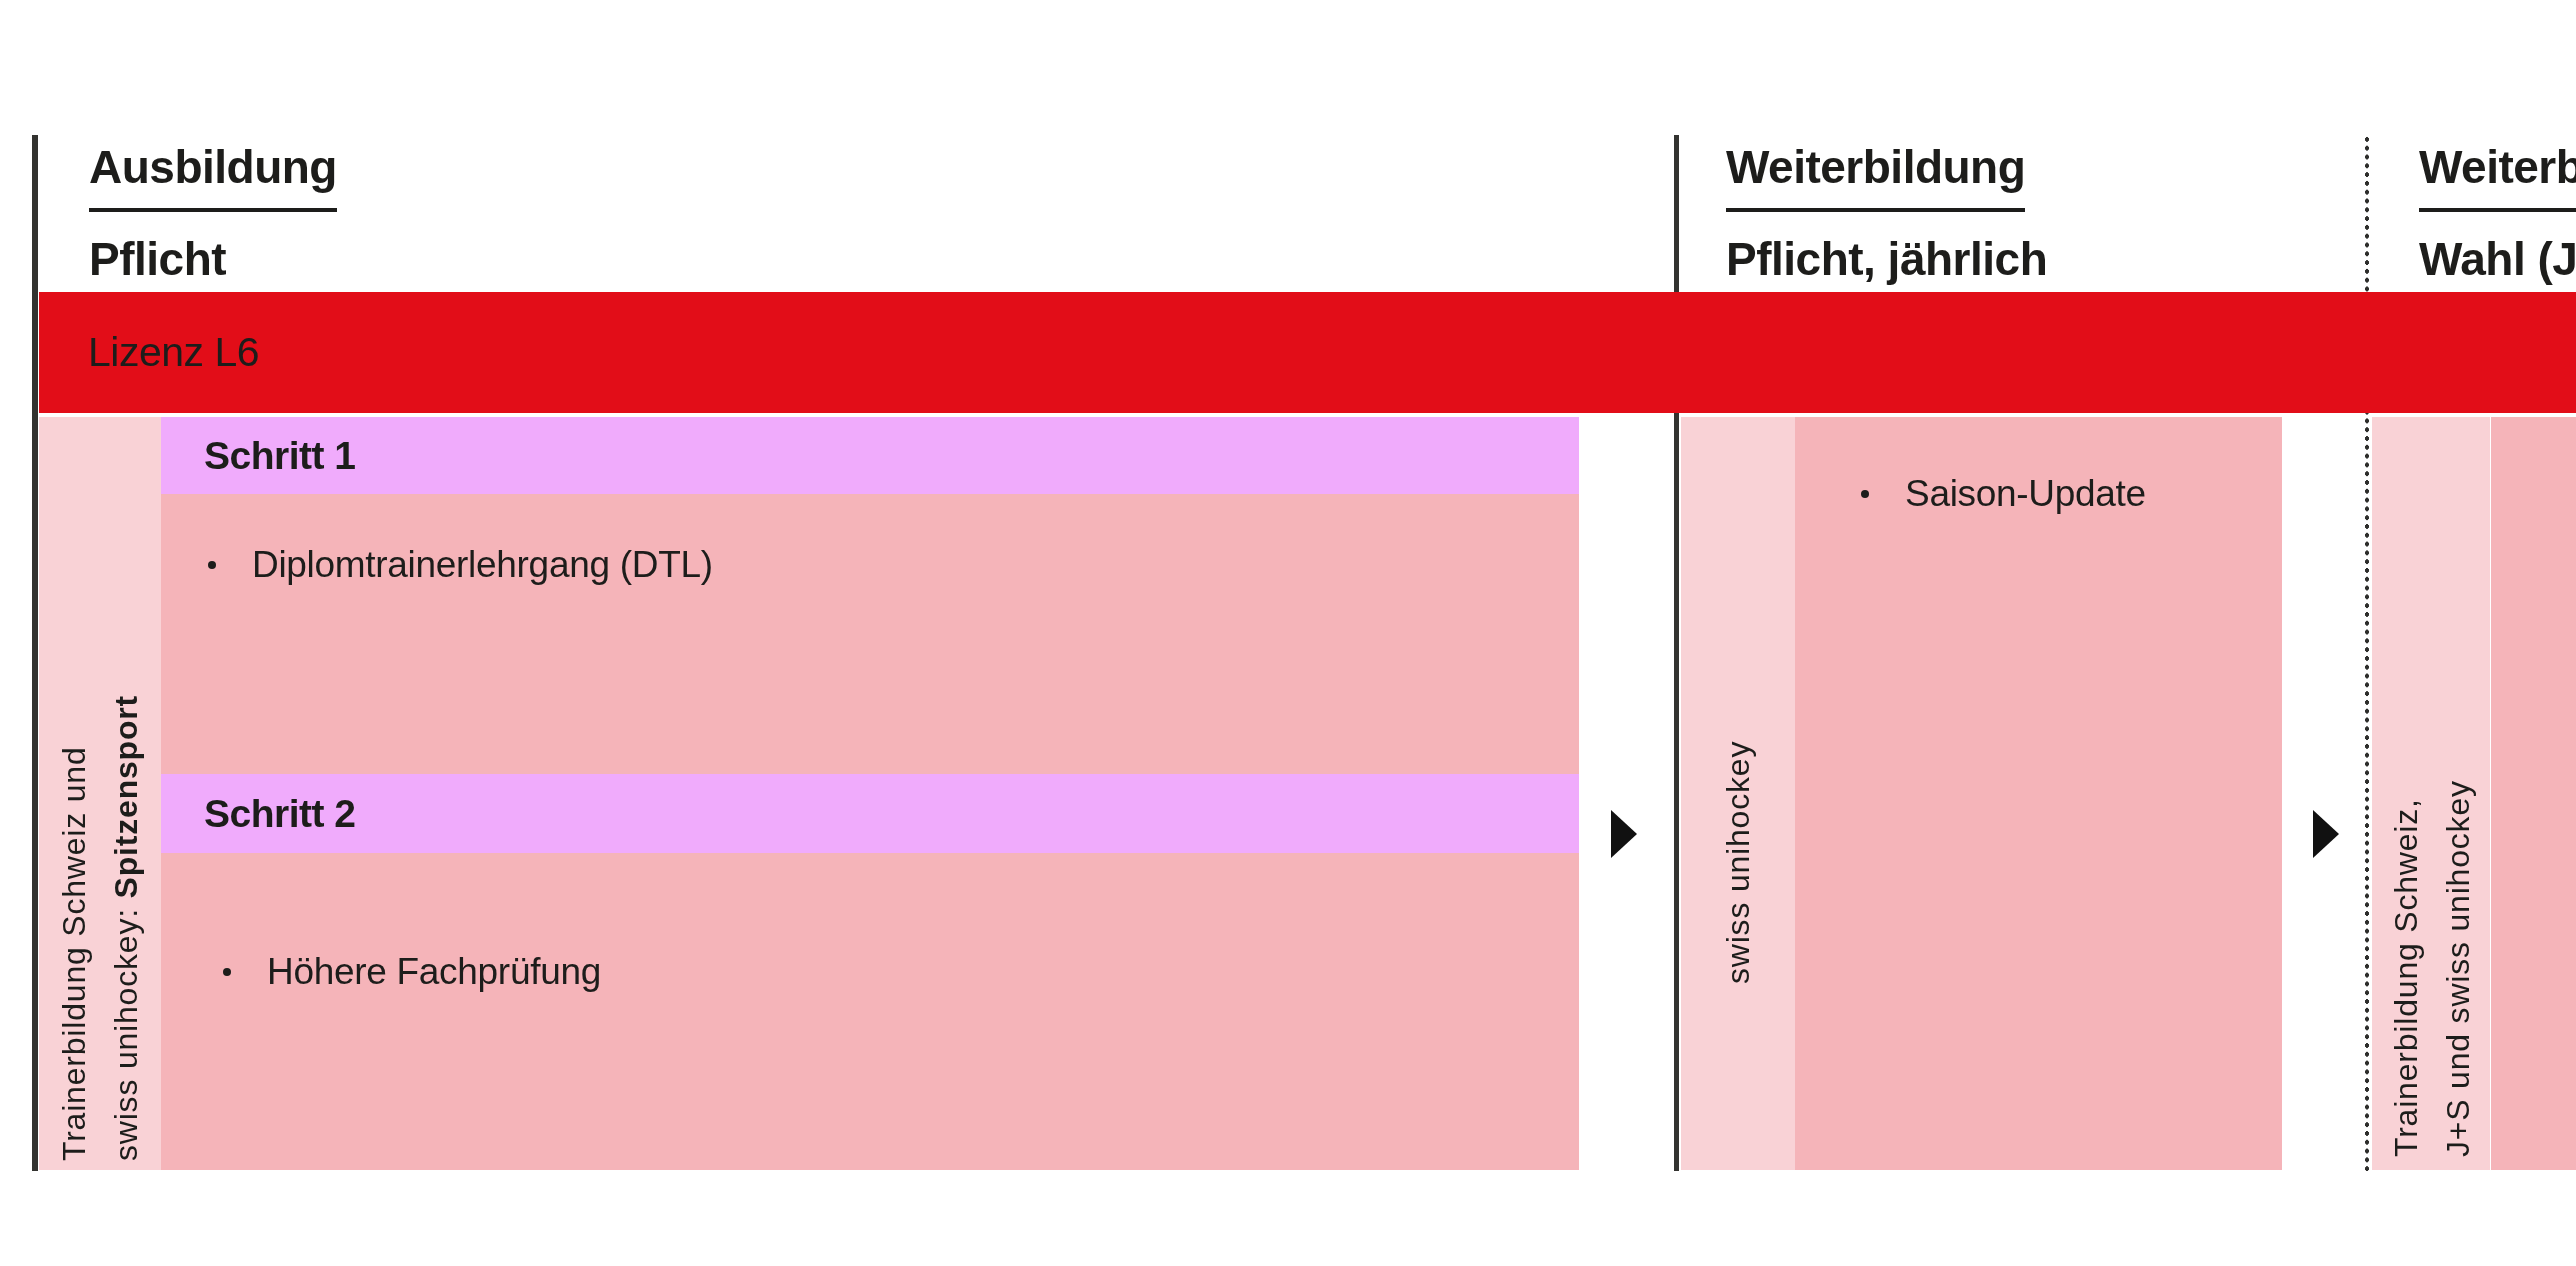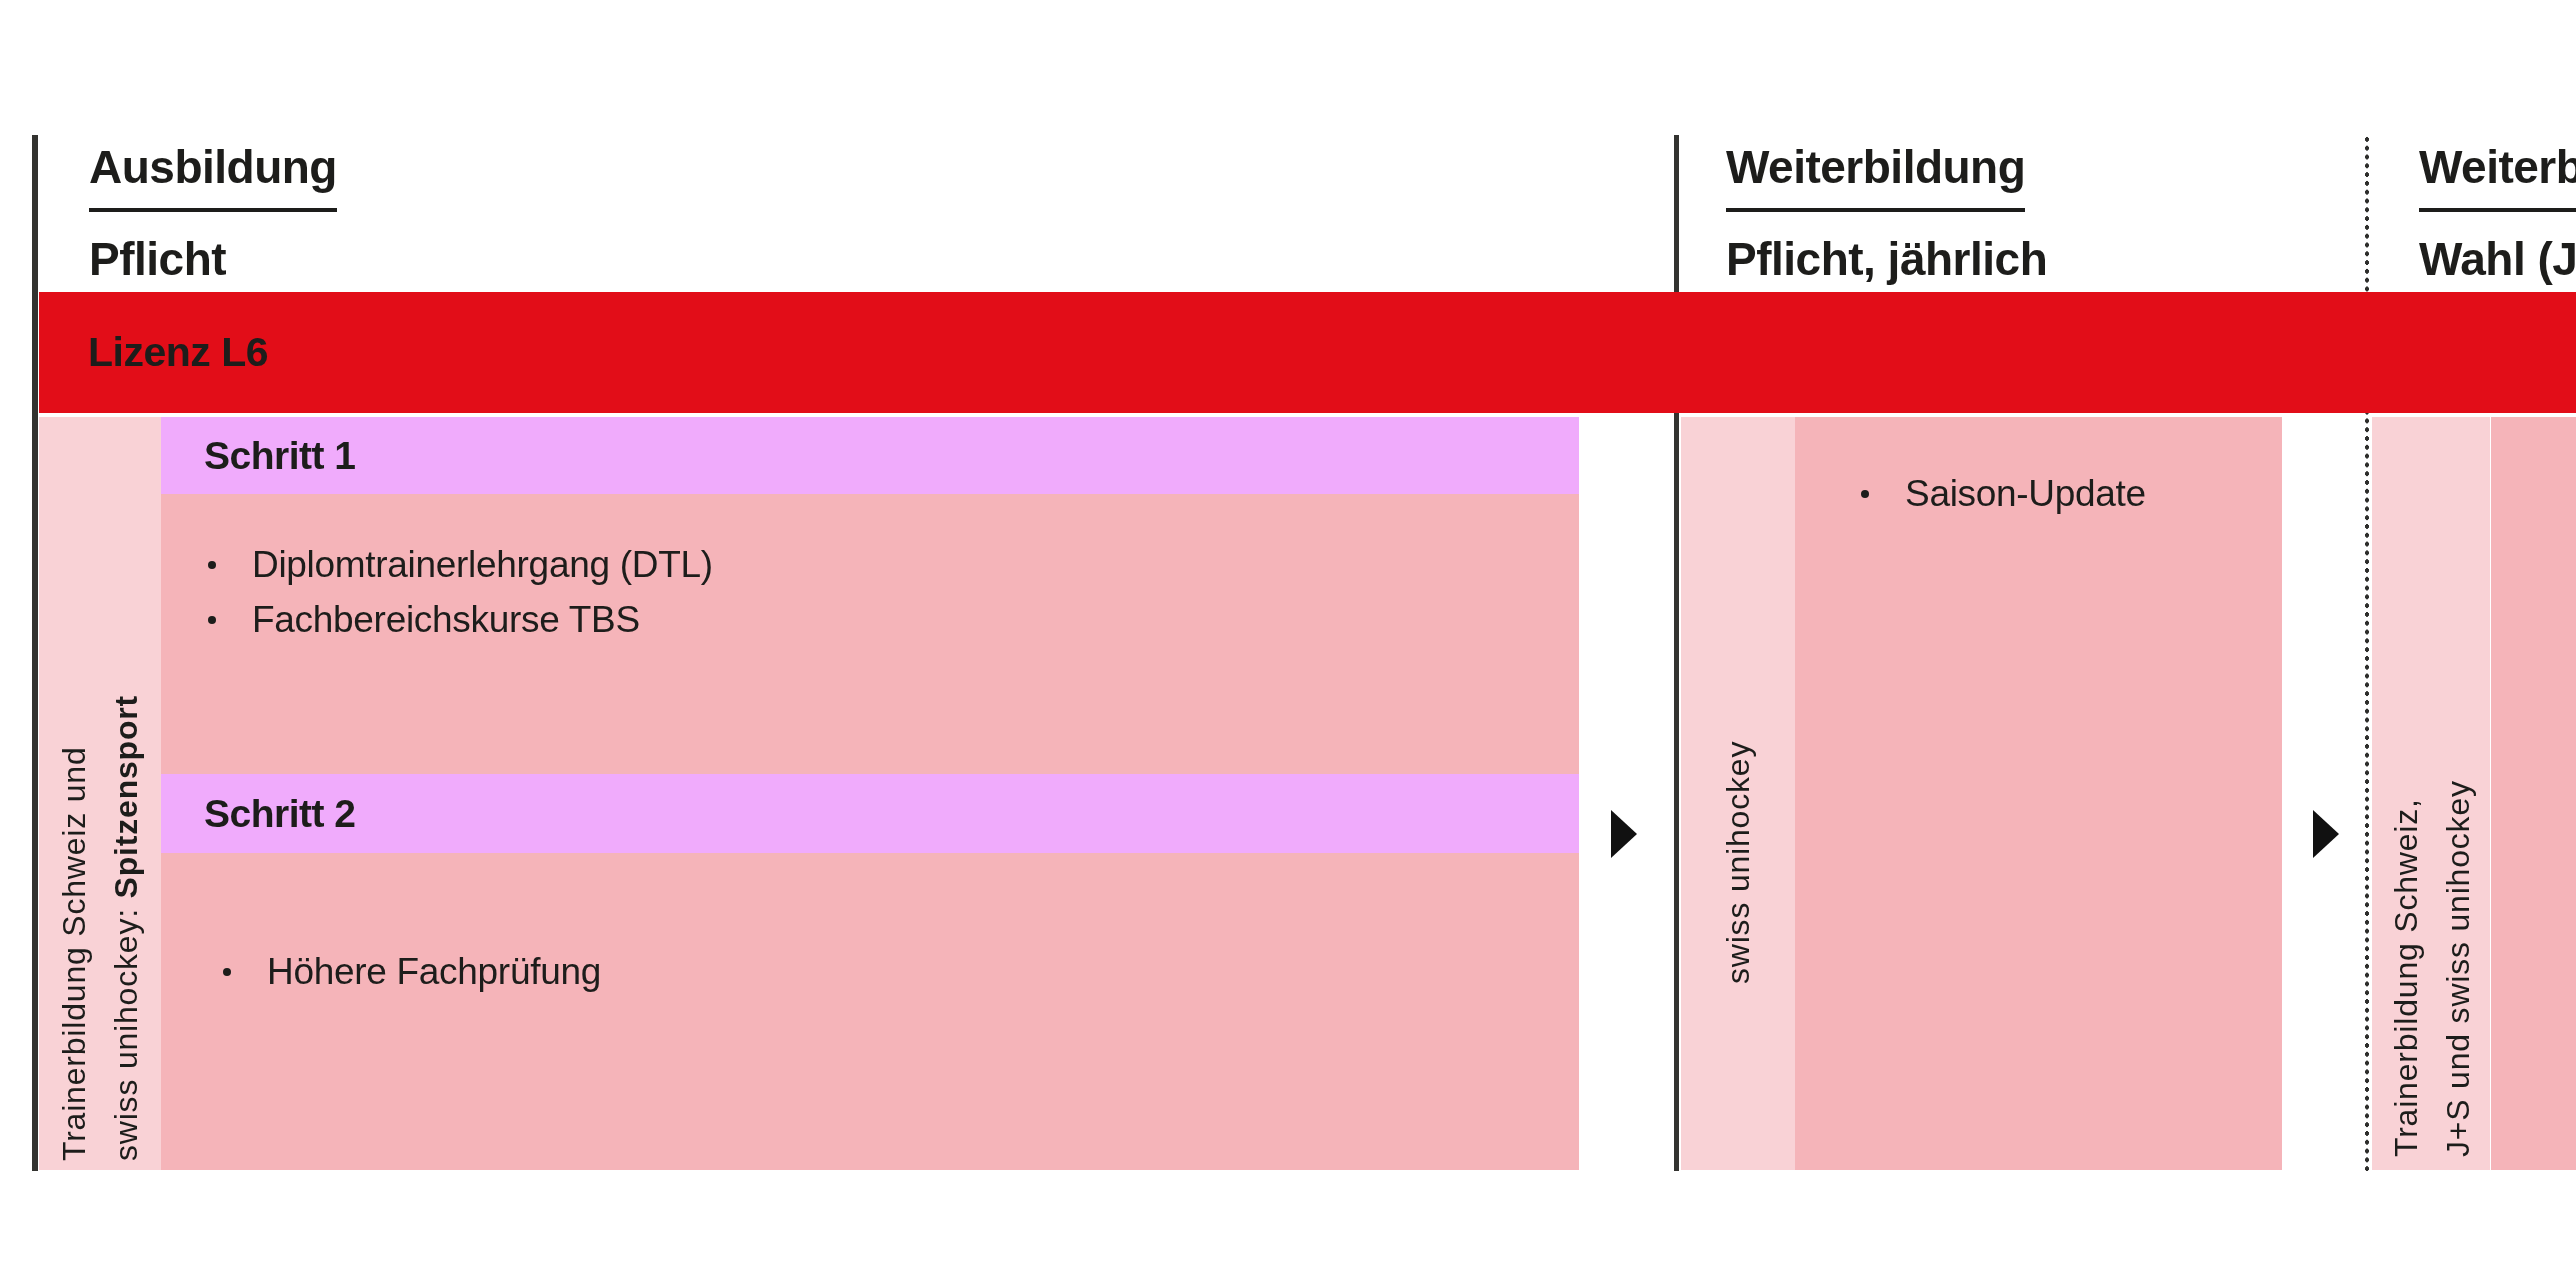--- a/index.html
+++ b/index.html
@@ -26,21 +26,21 @@
   .col-header .title{display:inline-block;border-bottom:4.1px solid #1d1d1b;padding-bottom:14px;}
   .col-header .subtitle{margin-top:20px;}
 
   
   .license-bar{
     position:absolute;left:39px;top:292px;width:3272px;height:121px;
     background:#e20d18;z-index:3;
   }
   .license-label{
     position:absolute;left:49px;top:0;height:121px;line-height:121px;
-    font-size:41px;font-weight:700;color:#1d1d1b;letter-spacing:-0.5px;
+    font-size:41px;font-weight:400;color:#1d1d1b;letter-spacing:-0.5px;
   }
 
   
   .strip{position:absolute;top:417px;height:753px;background:#f9d2d6;z-index:2;}
   .panel{position:absolute;top:417px;height:753px;background:#f5b4b9;z-index:2;}
   .band{position:absolute;left:161px;width:1418px;background:#f0abfc;z-index:2;}
   .band .band-heading{
     padding-left:43px;font-weight:700;font-size:39px;letter-spacing:-0.5px;
   }
   .band1{top:417px;height:77px;}
@@ -104,21 +104,20 @@
   <div class="panel" style="left:161px;width:1418px;"></div>
   <div class="band band1">
     <div class="band-heading">Schritt 1</div>
   </div>
   <div class="band band2">
     <div class="band-heading">Schritt 2</div>
   </div>
 
   <ul class="bullets" style="left:204px;top:533px;">
     <li><span class="dot"></span><span>Diplomtrainerlehrgang (DTL)</span></li>
-    <li><span class="dot"></span><span>Fachbereichskurse TBS</span></li>
   </ul>
   <ul class="bullets" style="left:219px;top:940px;">
     <li><span class="dot"></span><span>Höhere Fachprüfung</span></li>
   </ul>
 
   <div class="vlabel" style="left:48px;top:1161px;">
     <div>Trainerbildung Schweiz und</div>
     <div><span>swiss unihockey: </span><span class="bold">Spitzensport</span></div>
   </div>
 

